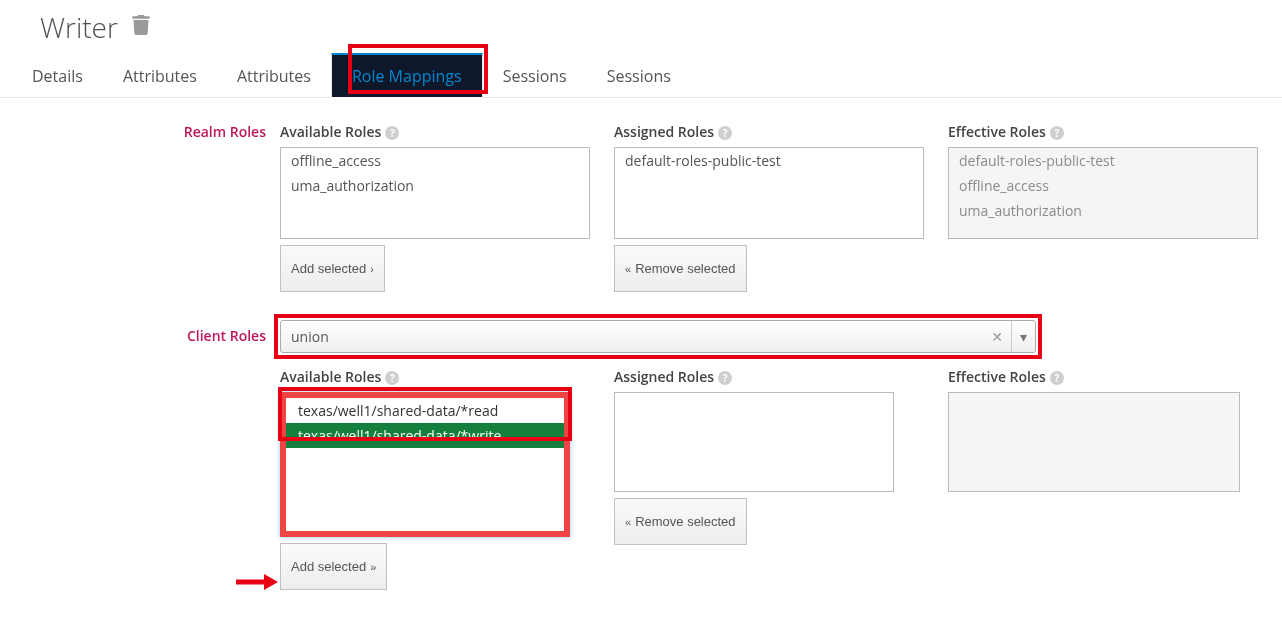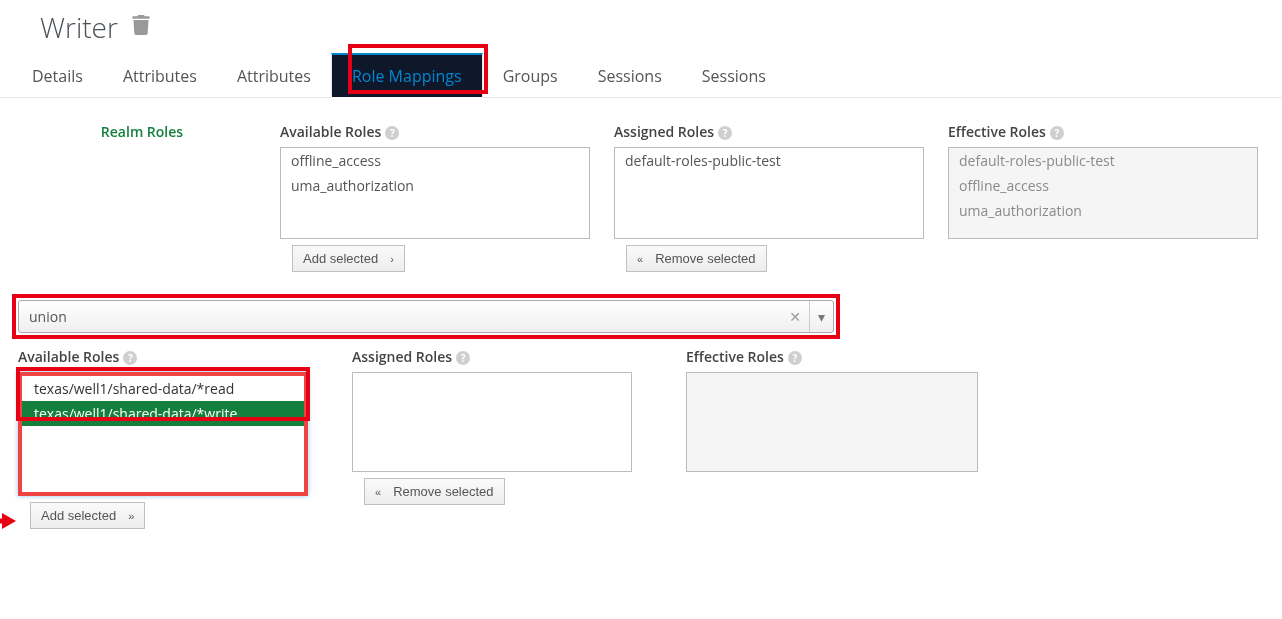--- a/index.html
+++ b/index.html
@@ -59,24 +59,24 @@
     .content {
       padding: 24px 18px;
     }
     .form-row {
       display: flex;
       align-items: flex-start;
       margin-bottom: 28px;
     }
     .row-label {
       width: 262px;
-      text-align: center;
+      text-align: right;
       padding-right: 14px;
       font-weight: 600;
-      color: #15803d;
+      color: #be185d;
       padding-top: 0;
     }
     .row-body {
       flex: 1;
       display: flex;
       gap: 0;
     }
     .col {
       width: 310px;
       margin-right: 24px;
@@ -113,36 +113,35 @@
       color: #8b8b8b;
     }
     .listbox .opt {
       padding: 3px 10px;
       cursor: default;
     }
     .btn {
       border: 1px solid #c0c0c0;
       background: linear-gradient(#fafafa, #ededed);
       color: #555;
-      padding: 5px 10px;
+      padding: 15px 10px;
       font-size: 13px;
       cursor: pointer;
       align-self: flex-start;
       margin-top: 6px;
       display: inline-flex;
       align-items: center;
-      gap: 12px;
-      margin-left: 12px;
+      gap: 4px;
     }
     .btn .chev { font-size: 11px; }
 
     
     .client-select-wrap {
       position: relative;
-      width: 816px;
+      width: 756px;
     }
     .client-select {
       display: flex;
       border: 1px solid #aaa;
       border-radius: 3px;
       background: linear-gradient(#fff, #efefef);
     }
     .client-select .val {
       flex: 1;
       padding: 6px 10px;
@@ -165,23 +164,23 @@
       border: 4px solid #e70013;
       pointer-events: none;
     }
 
     .client-cols {
       display: flex;
       margin-top: 14px;
       position: relative;
     }
     .multi-select {
-      border: 4px solid #ef4444;
+      border: 6px solid #ef4444;
       box-shadow: 0 0 5px rgba(102,175,233,.7);
-      height: 124px;
+      height: 145px;
       background: #fff;
       overflow: auto;
     }
     .multi-select .opt {
       padding: 3px 12px;
       color: #333;
       cursor: pointer;
     }
     .multi-select .opt.selected {
       background: #15803d;
@@ -220,21 +219,20 @@
         <path d="M135 17c5-10 15-17 27-17h124c12 0 22 7 27 17l9 15h94c18 0 32 14 32 32s-14 32-32 32H32C14 96 0 82 0 64s14-32 32-32h94l9-15zM32 128h384l-21 339c-2 25-23 45-48 45H101c-25 0-46-20-48-45L32 128z"></path>
       </svg>
   </span>
 </div>
 
 <div class="tabs" style="position:relative;">
   <div class="tab">Details</div>
   <div class="tab">Attributes</div>
   <div class="tab">Attributes</div>
   <div class="tab active" id="tab-rm">Role Mappings</div>
-  <div class="tab">Groups</div>
   <div class="tab">Sessions</div>
   <div class="tab">Sessions</div>
   <div class="hl-red-tab" style="left:348px; top:-8px; width:140px; height:50px;"></div>
 </div>
 
 <div class="content">
 
   <div class="form-row">
     <div class="row-label">Realm Roles</div>
     <div class="row-body">
@@ -273,20 +271,21 @@
         <div class="listbox effective">
           <div class="opt">default-roles-public-test</div>
           <div class="opt">offline_access</div>
           <div class="opt">uma_authorization</div>
         </div>
       </div>
     </div>
   </div>
 
   <div class="form-row" style="margin-bottom:0;">
+    <div class="row-label" style="padding-top:6px;">Client Roles</div>
     <div style="flex:1;">
 
       <div class="client-select-wrap">
         <div class="client-select">
           <div class="val">union</div>
           <div class="clear-x">✕</div>
           <div class="dd-toggle">▾</div>
         </div>
         <div class="hl-red-select"></div>
       </div>

